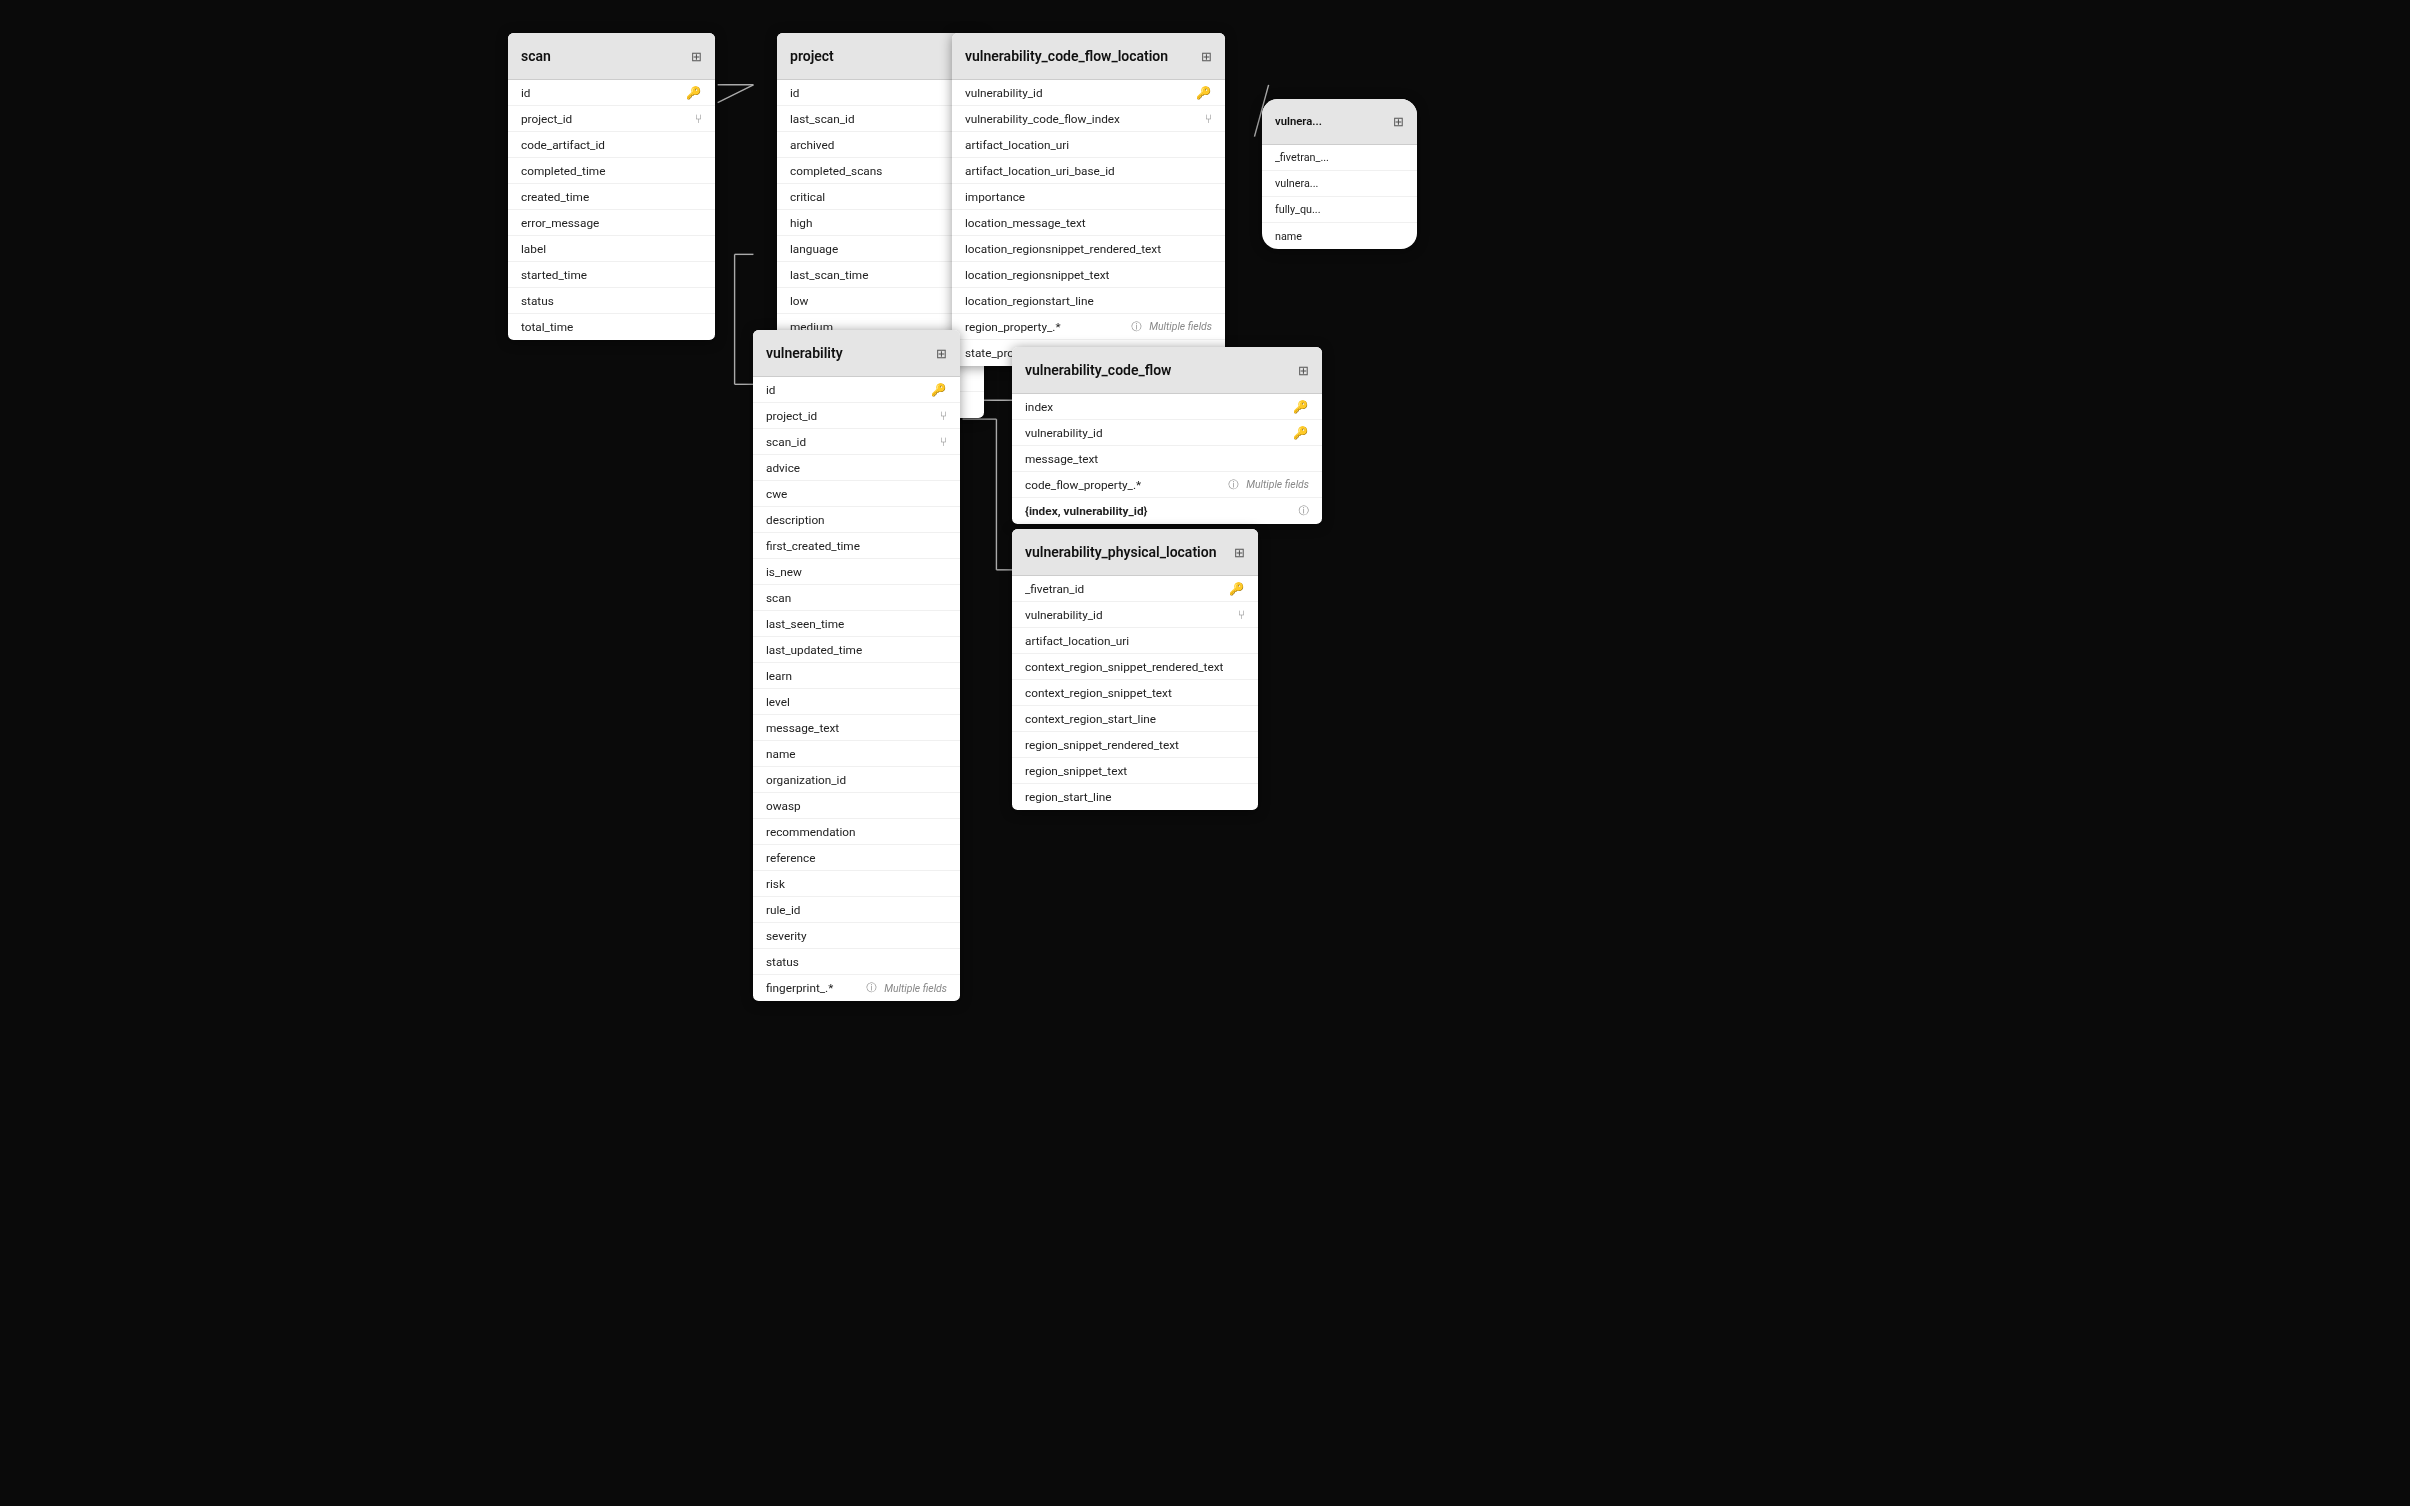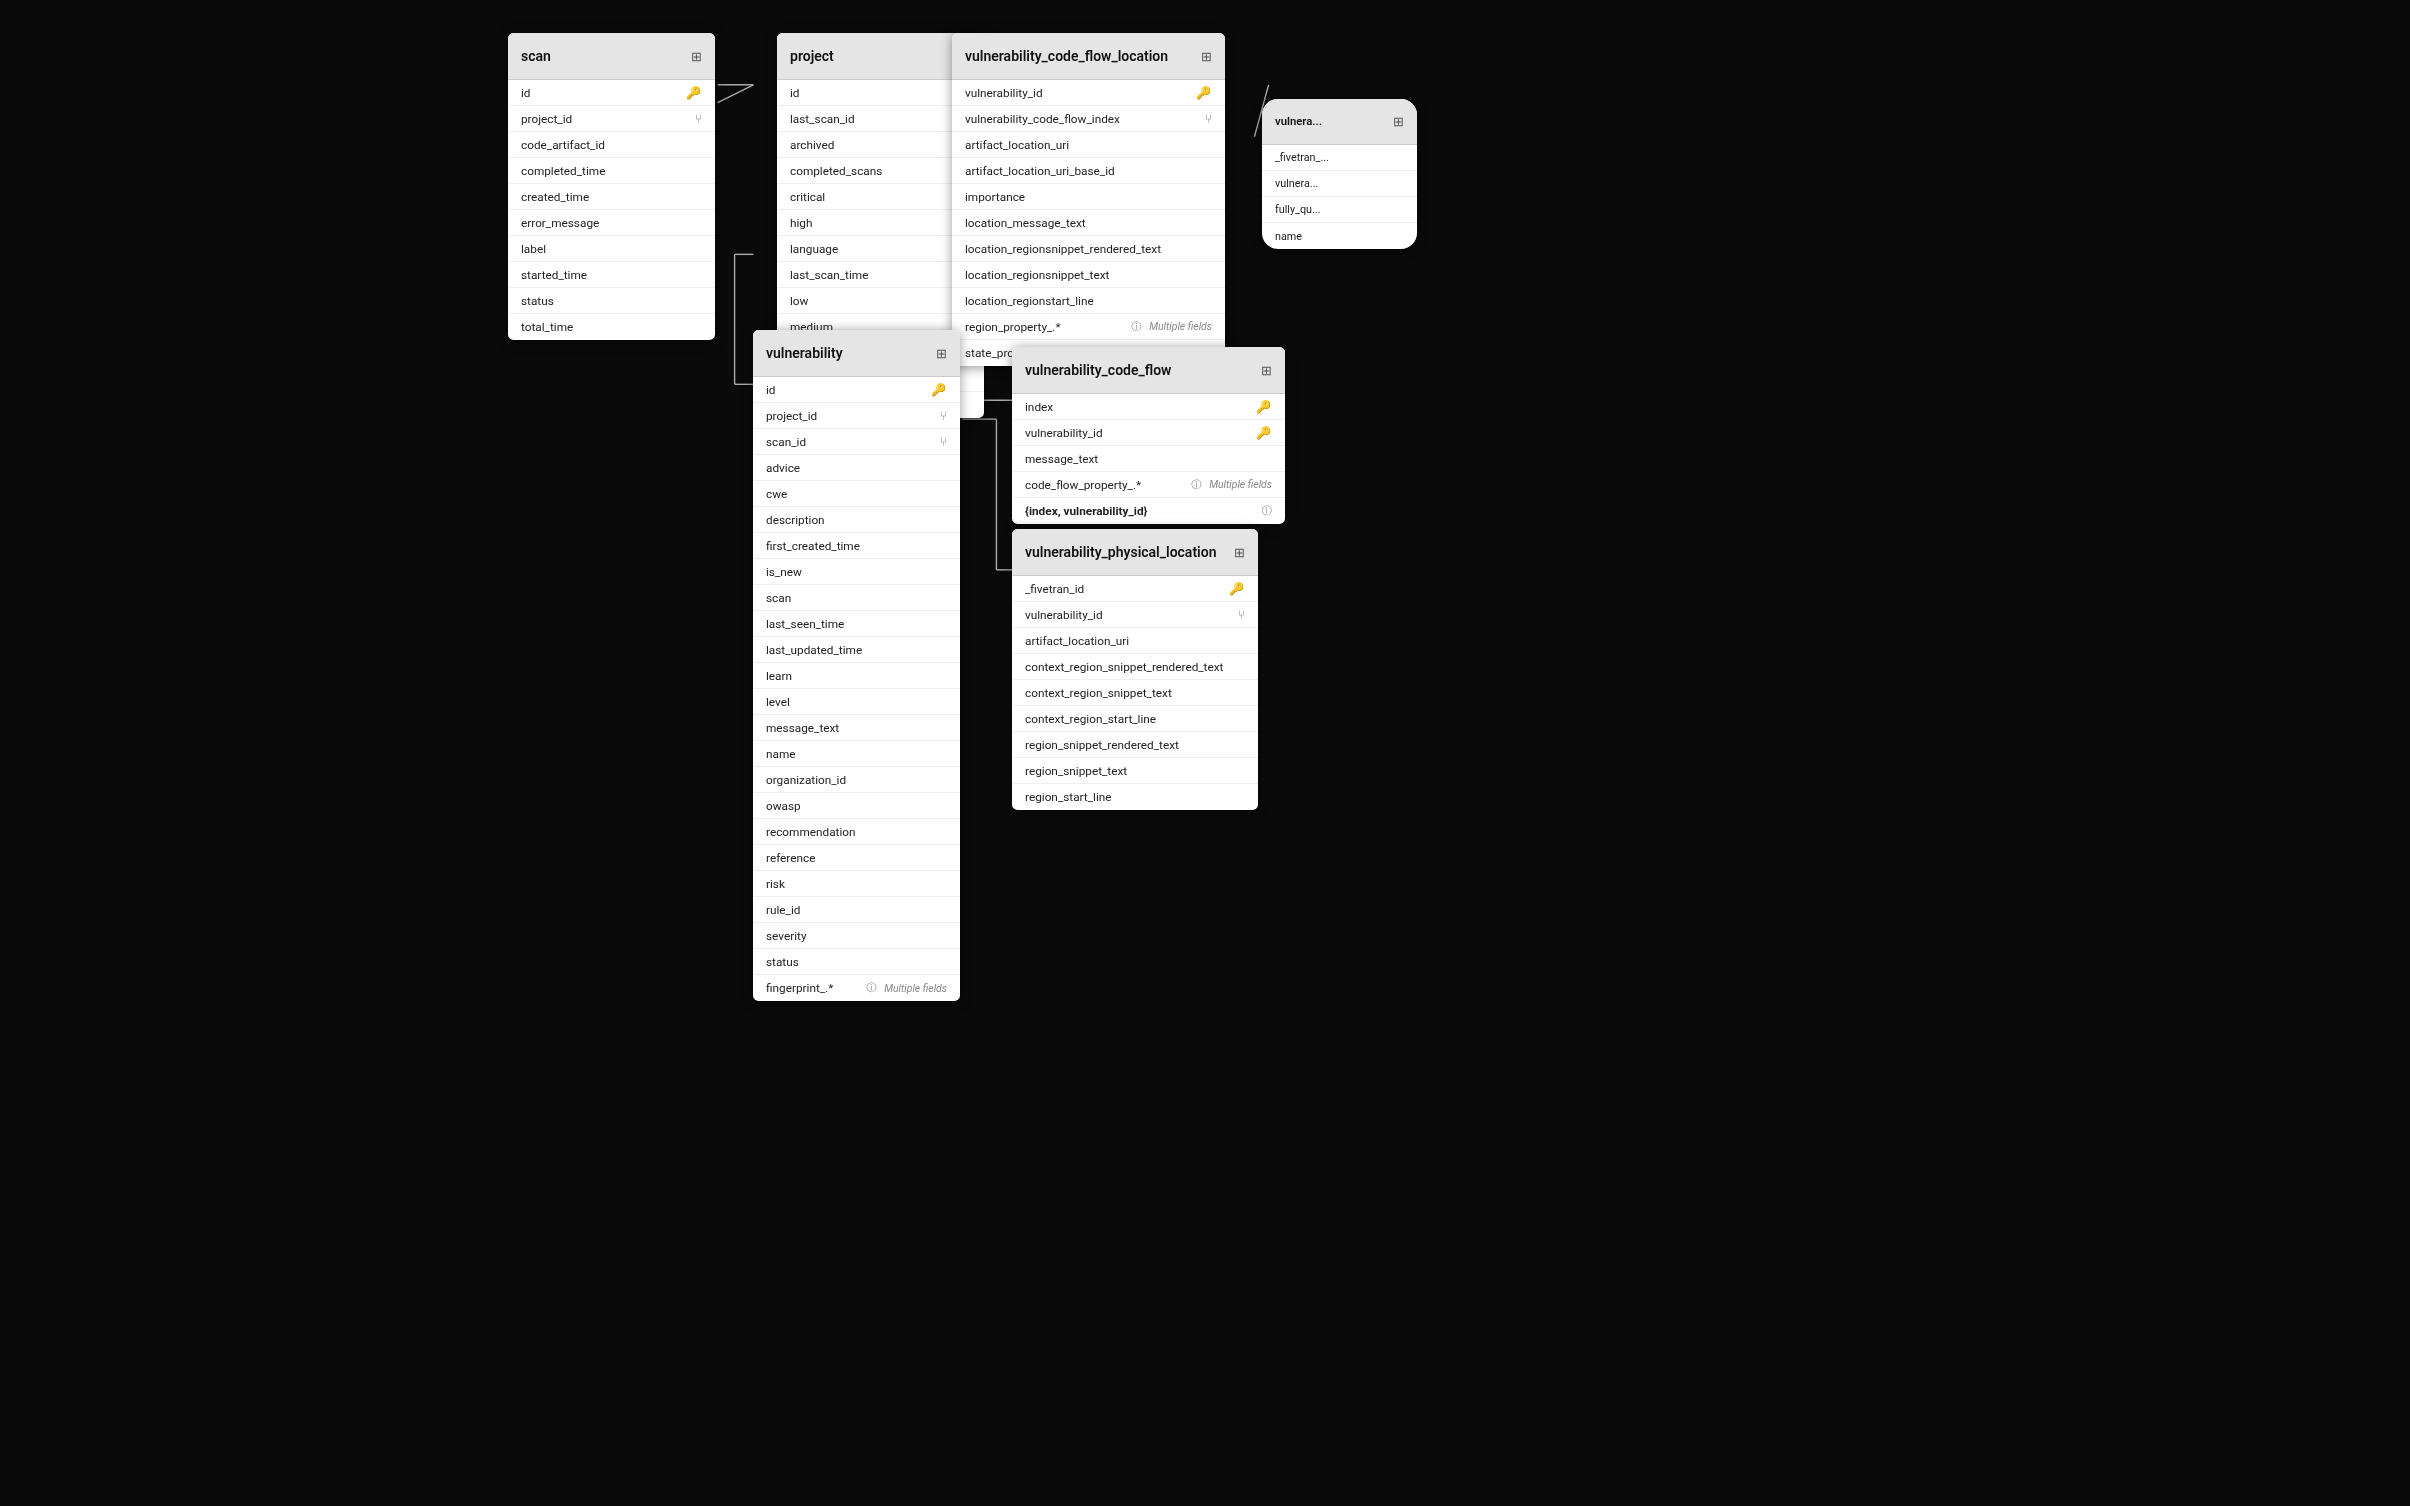--- a/index.html
+++ b/index.html
@@ -353,21 +353,21 @@
     <div class="table-row">
       <span class="field-name">status</span>
     </div>
     <div class="table-row">
       <span class="field-name">fingerprint_.*</span>
       <span class="info-icon">ⓘ</span>
       <span class="multiple-fields">Multiple fields</span>
     </div>
   </div>
 
-  <div class="table-card" style="left:1012px; top:347px; width:273px;">
+  <div class="table-card" style="left:1012px; top:347px; width:310px;">
     <div class="table-header">
       <span class="table-title">vulnerability_code_flow</span>
       <span class="table-icon">⊞</span>
     </div>
     <div class="table-row">
       <span class="field-name">index</span>
       <span class="icon-key">🔑</span>
     </div>
     <div class="table-row">
       <span class="field-name">vulnerability_id</span>

